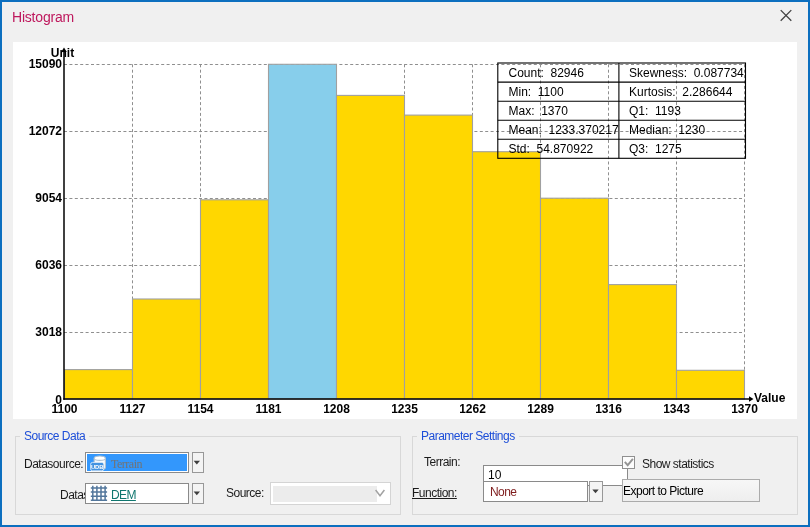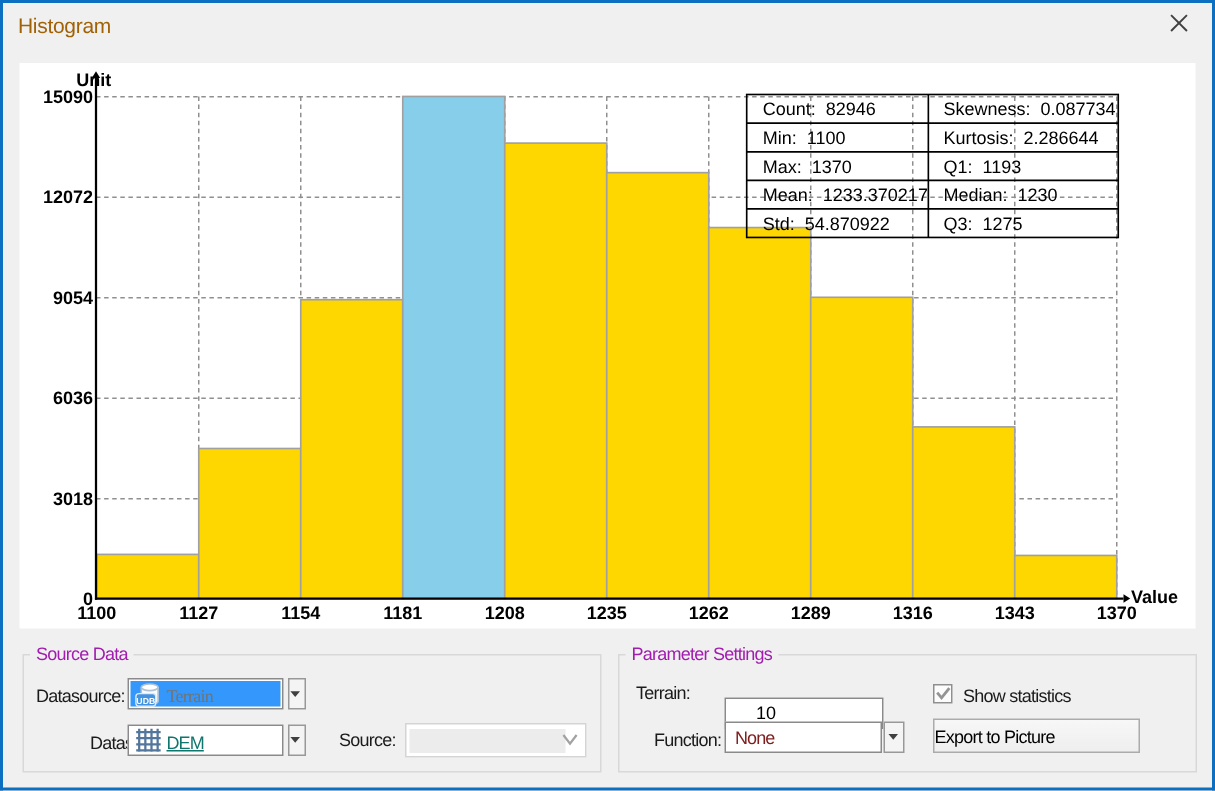--- a/index.html
+++ b/index.html
@@ -4,27 +4,27 @@
 <style>
   html,body{margin:0;padding:0;}
   body{width:810px;height:527px;background:#f0f0f0;position:relative;overflow:hidden;
        font-family:"Liberation Sans",sans-serif;}
   .abs{position:absolute;}
   
   .bT{left:0;top:0;width:810px;height:2px;background:#0c6fbf;}
   .bL{left:0;top:0;width:2px;height:527px;background:#0c6fbf;}
   .bR{left:808px;top:0;width:2px;height:527px;background:#0c6fbf;}
   .bB{left:0;top:525px;width:810px;height:2px;background:#0c6fbf;}
-  .title{left:12px;top:9px;font-size:14px;letter-spacing:-0.2px;color:#a16207;}
+  .title{left:12px;top:9px;font-size:14px;letter-spacing:-0.2px;color:#be185d;}
   .chart{left:13px;top:42px;width:784px;height:377px;background:#ffffff;}
   
   .grp{border:1px solid #d8d8d8;}
   .g1{left:15px;top:436px;width:383.5px;height:77px;}
   .g2{left:412px;top:436px;width:384px;height:77px;}
-  .glabel{top:429px;background:#f0f0f0;font-size:12px;letter-spacing:-0.5px;color:#a21caf;padding:0 4px;line-height:14px;}
+  .glabel{top:429px;background:#f0f0f0;font-size:12px;letter-spacing:-0.5px;color:#1d4ed8;padding:0 4px;line-height:14px;}
   .lab{font-size:12px;letter-spacing:-0.5px;color:#1b1b1b;line-height:14px;text-align:right;}
   
   .combo{background:#fff;border:1px solid #8a8a8a;box-sizing:border-box;}
   .dbtn{width:12px;height:21px;background:#f4f4f4;border:1px solid #989898;box-sizing:border-box;}
   .input{background:#fff;border:1px solid #8a8a8a;box-sizing:border-box;font-size:12px;color:#000;}
   .btn{background:linear-gradient(#f7f7f7,#eeeeee);border:1px solid #ababab;box-sizing:border-box;
        font-size:12px;letter-spacing:-0.5px;color:#000;}
 </style>
 </head>
 <body>
@@ -124,23 +124,23 @@
   <div class="abs lab" style="left:24px;top:487.5px;margin-left:36px;">Dataset:</div>
   <div class="abs combo" style="left:85px;top:483px;width:104px;height:21px;"></div>
   <div class="abs" style="left:111px;top:487.5px;font-size:12px;letter-spacing:-0.6px;color:#0f766e;text-decoration:underline;">DEM</div>
   <div class="abs dbtn" style="left:191.5px;top:483px;"></div>
 
   <div class="abs lab" style="left:226px;top:486px;">Source:</div>
   <div class="abs" style="left:269.5px;top:482px;width:121px;height:23px;background:#fff;border:1px solid #d4d4d4;box-sizing:border-box;"></div>
   <div class="abs" style="left:273px;top:485.5px;width:104px;height:16px;background:#ececec;"></div>
 
   <div class="abs lab" style="left:424px;top:455px;">Terrain:</div>
-  <div class="abs input" style="left:483px;top:465px;width:106px;height:20.5px;line-height:19px;padding-left:20px;">10</div>
+  <div class="abs input" style="left:483px;top:465px;width:145px;height:20.5px;line-height:19px;padding-left:4px;">10</div>
 
-  <div class="abs lab" style="left:436px;top:486px;">Function:</div>
+  <div class="abs lab" style="left:412px;top:486px;text-decoration:underline;">Function:</div>
   <div class="abs combo" style="left:483px;top:480.5px;width:104.5px;height:21.5px;"></div>
   <div class="abs" style="left:490px;top:485px;font-size:12px;letter-spacing:-0.6px;color:#7f1d1d;">None</div>
   <div class="abs dbtn" style="left:588.5px;top:480.5px;width:14px;height:21.5px;"></div>
 
   <div class="abs" style="left:622px;top:456px;width:13px;height:13px;background:#fcfcfc;border:1px solid #8f8f8f;box-sizing:border-box;"></div>
   <div class="abs lab" style="left:642px;top:456.5px;">Show statistics</div>
   <div class="abs btn" style="left:622px;top:478.5px;width:137.5px;height:23.5px;line-height:22px;">Export to Picture</div>
 
   <svg class="abs" style="left:0;top:0" width="810" height="527" viewBox="0 0 810 527">
 

